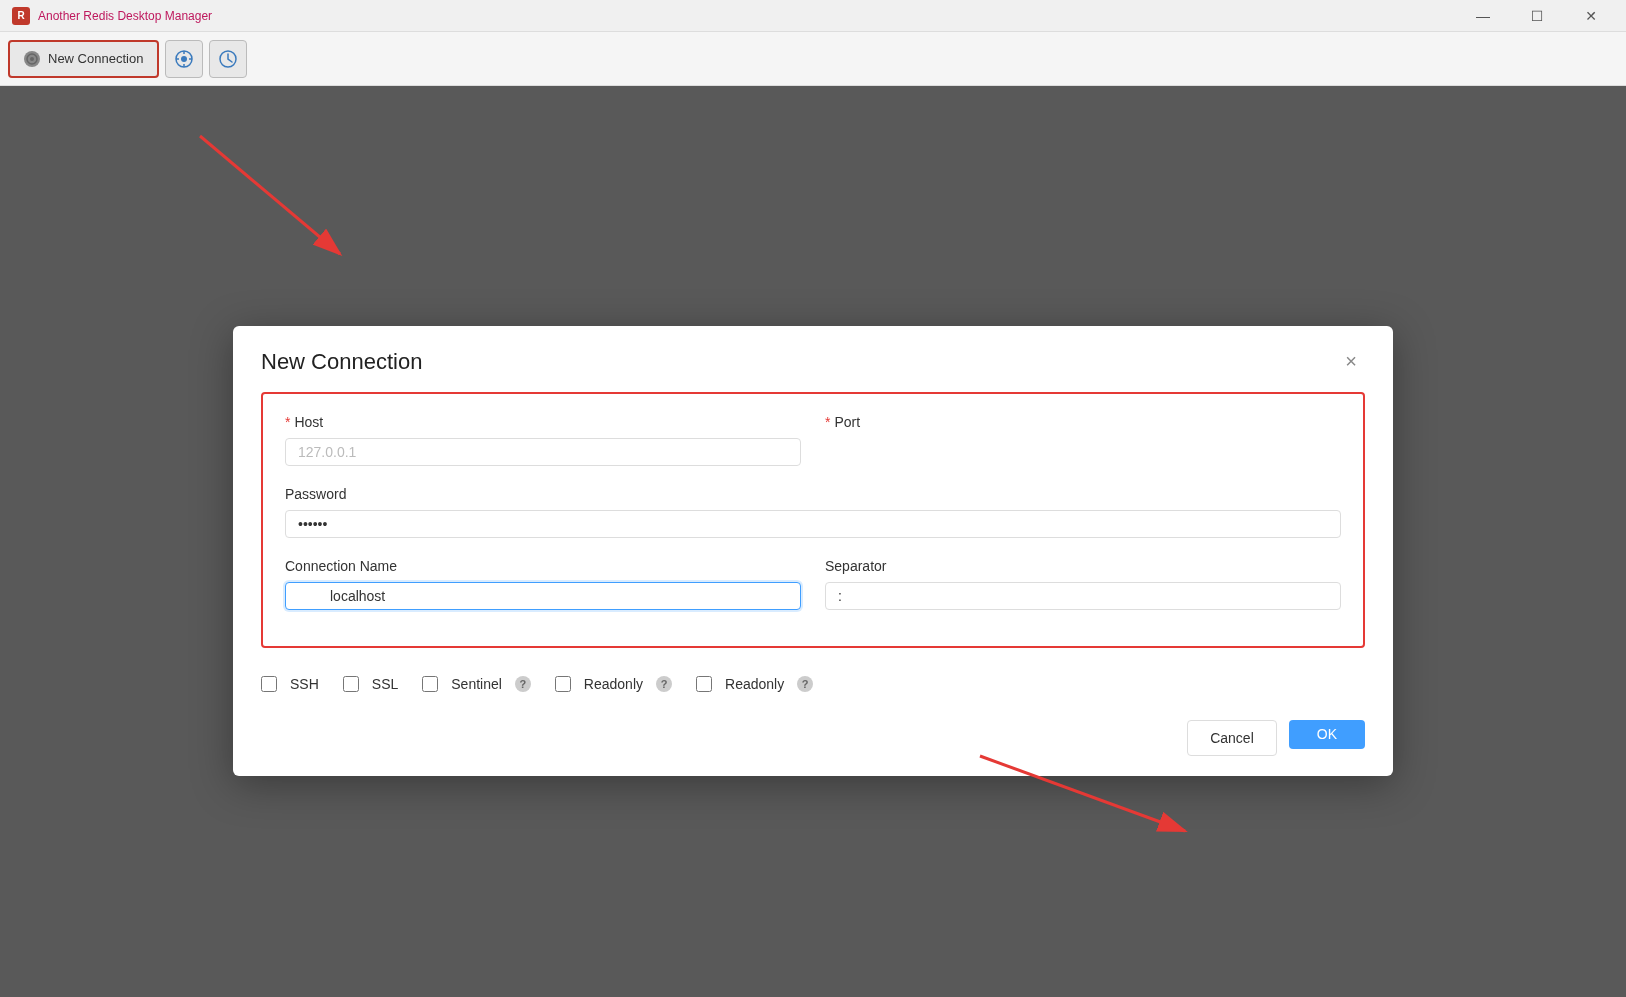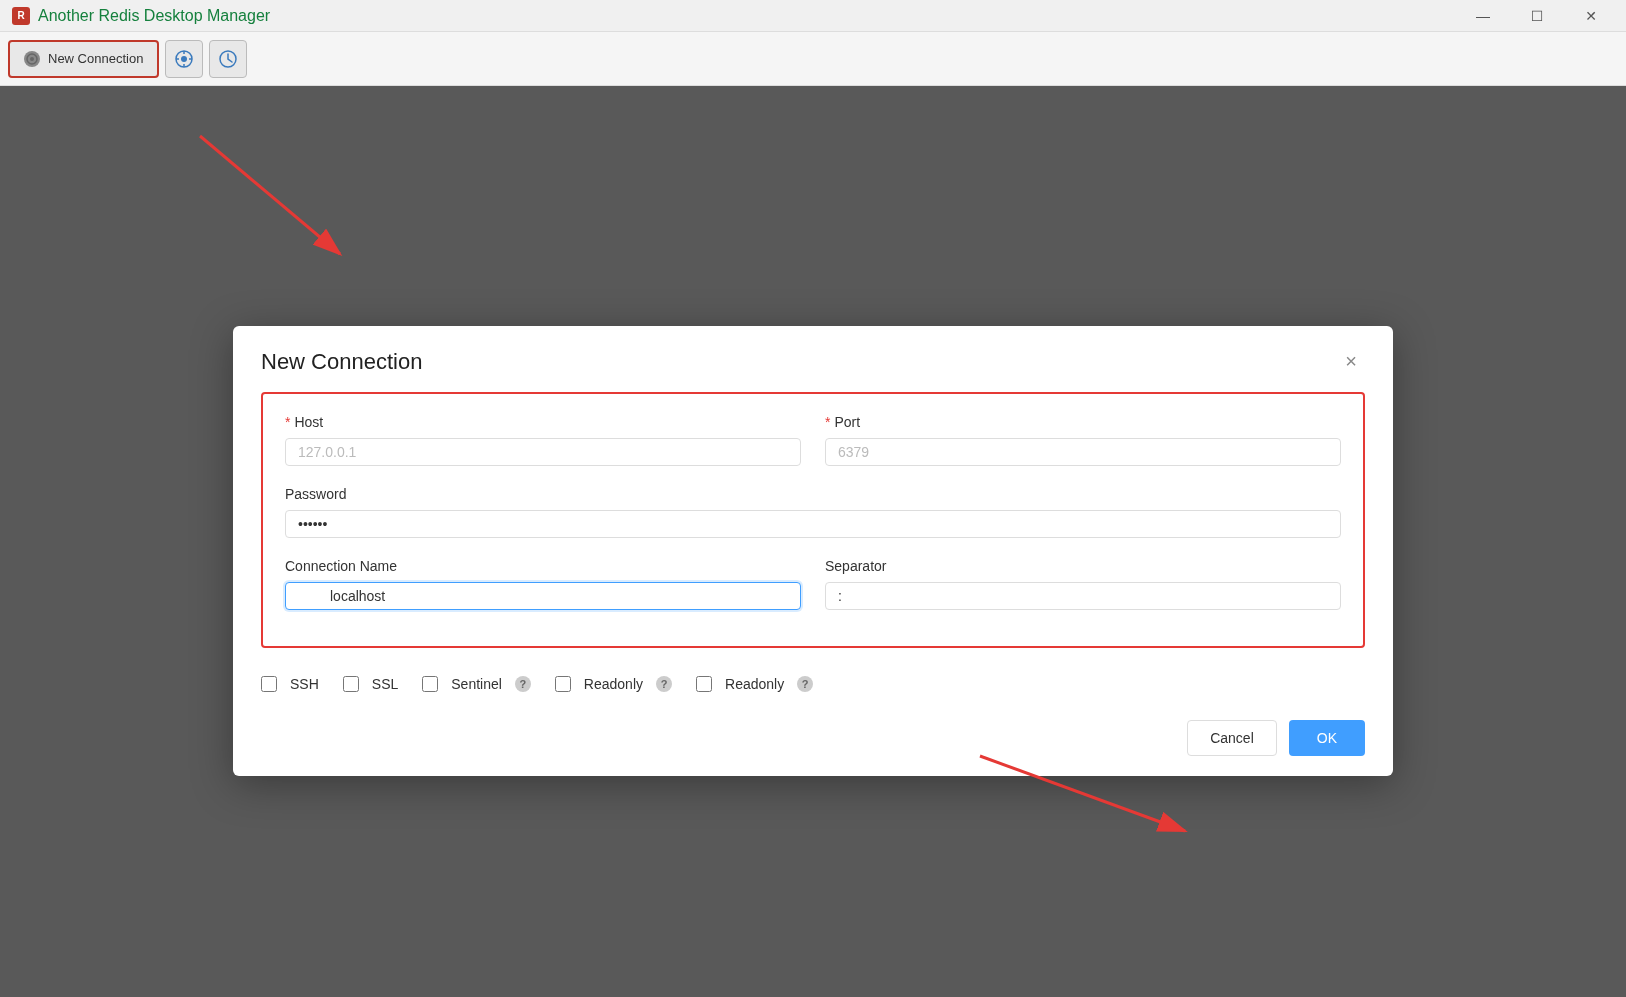--- a/index.html
+++ b/index.html
@@ -29,22 +29,22 @@
       background: #c0392b;
       border-radius: 3px;
       display: flex;
       align-items: center;
       justify-content: center;
       color: white;
       font-size: 10px;
       font-weight: bold;
     }
     .title-bar-text {
-      font-size: 16px;
-      color: #15803d;
+      font-size: 12px;
+      color: #be185d;
       flex: 1;
     }
     .title-bar-controls {
       display: flex;
       gap: 8px;
     }
     .title-btn {
       width: 46px;
       height: 32px;
       border: none;
@@ -257,21 +257,21 @@
       height: 36px;
       padding: 0 22px;
       border: 1px solid #ddd;
       border-radius: 4px;
       background: #fff;
       font-size: 14px;
       color: #333;
       cursor: pointer;
     }
     .btn-ok {
-      height: 36px;
+      height: 29px;
       padding: 0 28px;
       border: none;
       border-radius: 4px;
       background: #409eff;
       color: #fff;
       font-size: 14px;
       font-weight: 500;
       cursor: pointer;
     }
 
@@ -347,21 +347,20 @@
             <span class="required-star">*</span>
             <span>Host</span>
           </label>
           <input type="text" class="form-input" placeholder="127.0.0.1" style="">
         </div>
         <div class="form-group">
           <label class="form-label">
             <span class="required-star">*</span>
             <span>Port</span>
           </label>
-          <input type="text" class="form-input" placeholder="6379" style="">
         </div>
       </div>
 
       <div class="form-row">
         <div class="form-group">
           <label class="form-label">Password</label>
           <input type="password" class="form-input" value="123456" style="">
         </div>
       </div>
 

